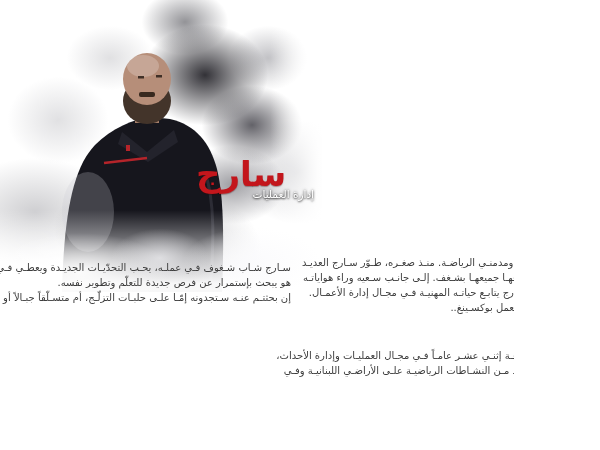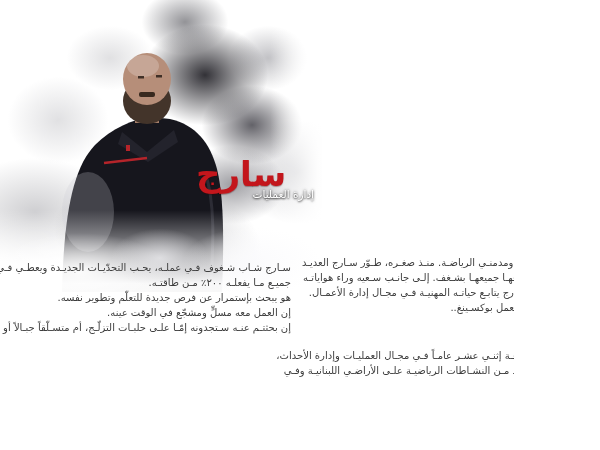--- a/index.html
+++ b/index.html
@@ -101,23 +101,21 @@
     <div class="smoke-front"></div>
   </div>
 
   <div class="name-block">
     <div class="name">سارج</div>
     <div class="role">إدارة العمليات</div>
   </div>
 
   <div class="para left-col">
       <div class="tline">سـارج شـاب شـغوف فـي عملـه، يحـب التحدّيـات الجديـدة ويعطـي فـي</div>
-      <div class="tline">جميـع مـا يفعلـه ٢٠٠٪ مـن طاقتـه.</div>
       <div class="tline">هو يبحث بإستمرار عن فرص جديدة للتعلّم وتطوير نفسه.</div>
-      <div class="tline">إن العمل معه مسلٍّ ومشجّع في الوقت عينه.</div>
       <div class="tline">إن بحثتـم عنـه سـتجدونه إمّـا علـى حلبـات التزلّـج، أم متسـلّقاً جبـالاً أو فـي</div>
     </div>
 
   <div class="para right-col-1">
       <div class="tline">سـارج مـن هـوات ومدمنـي الرياضـة. منـذ صغـره، طـوّر سـارج العديـد</div>
       <div class="tline">مـن الهوايـات وتابعهـا جميعهـا بشـغف. إلـى جانـب سـعيه وراء هواياتـه</div>
       <div class="tline">الرياضيـة، كان سـارج يتابـع حياتـه المهنيـة فـي مجـال إدارة الأعمـال.</div>
       <div class="tline">التسـلّق، العـوم، العمل بوكسـينغ..</div>
     </div>
 

